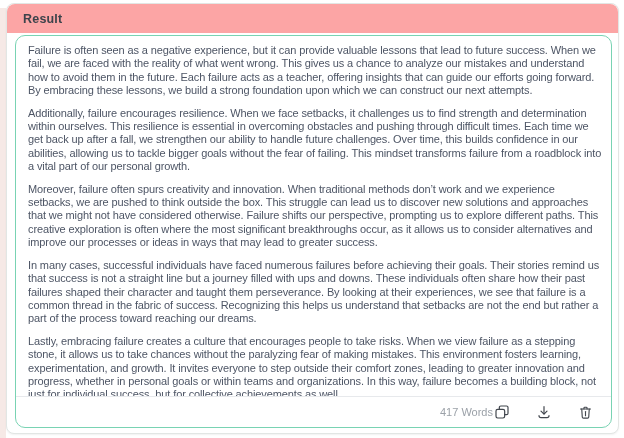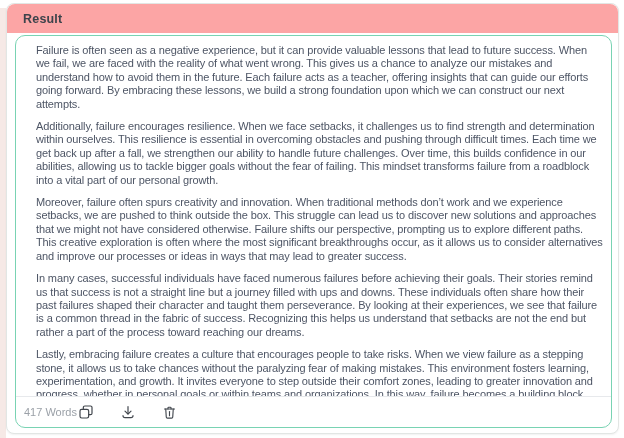--- a/index.html
+++ b/index.html
@@ -36,25 +36,25 @@
     background: #ffffff;
     display: flex; flex-direction: column;
     overflow: hidden;
   }
   .result-text {
     flex: 1 1 auto; overflow: hidden;
     padding: 8px 8px 0 8px;
     font-size: 11px; line-height: 13.4px; letter-spacing: -0.12px;
     color: #4d5565;
   }
-  .result-text p { margin: 0 0 9px 12px; }
+  .result-text p { margin: 0 0 9px 4px; }
   .result-footer {
     flex: 0 0 auto; height: 31px;
     border-top: 1px solid #e7e9ec;
-    display: flex; align-items: center; justify-content: flex-start;
+    display: flex; align-items: center; justify-content: flex-end;
     padding: 0 17px 0 8px;
   }
   .word-count { font-size: 11px; color: #9ba1a8; }
   .footer-actions { display: flex; align-items: center; gap: 25px; }
   .icon-button {
     background: none; border: none; padding: 0; margin: 0;
     width: 17px; height: 17px;
     display: flex; align-items: center; justify-content: center;
     cursor: pointer;
   }

